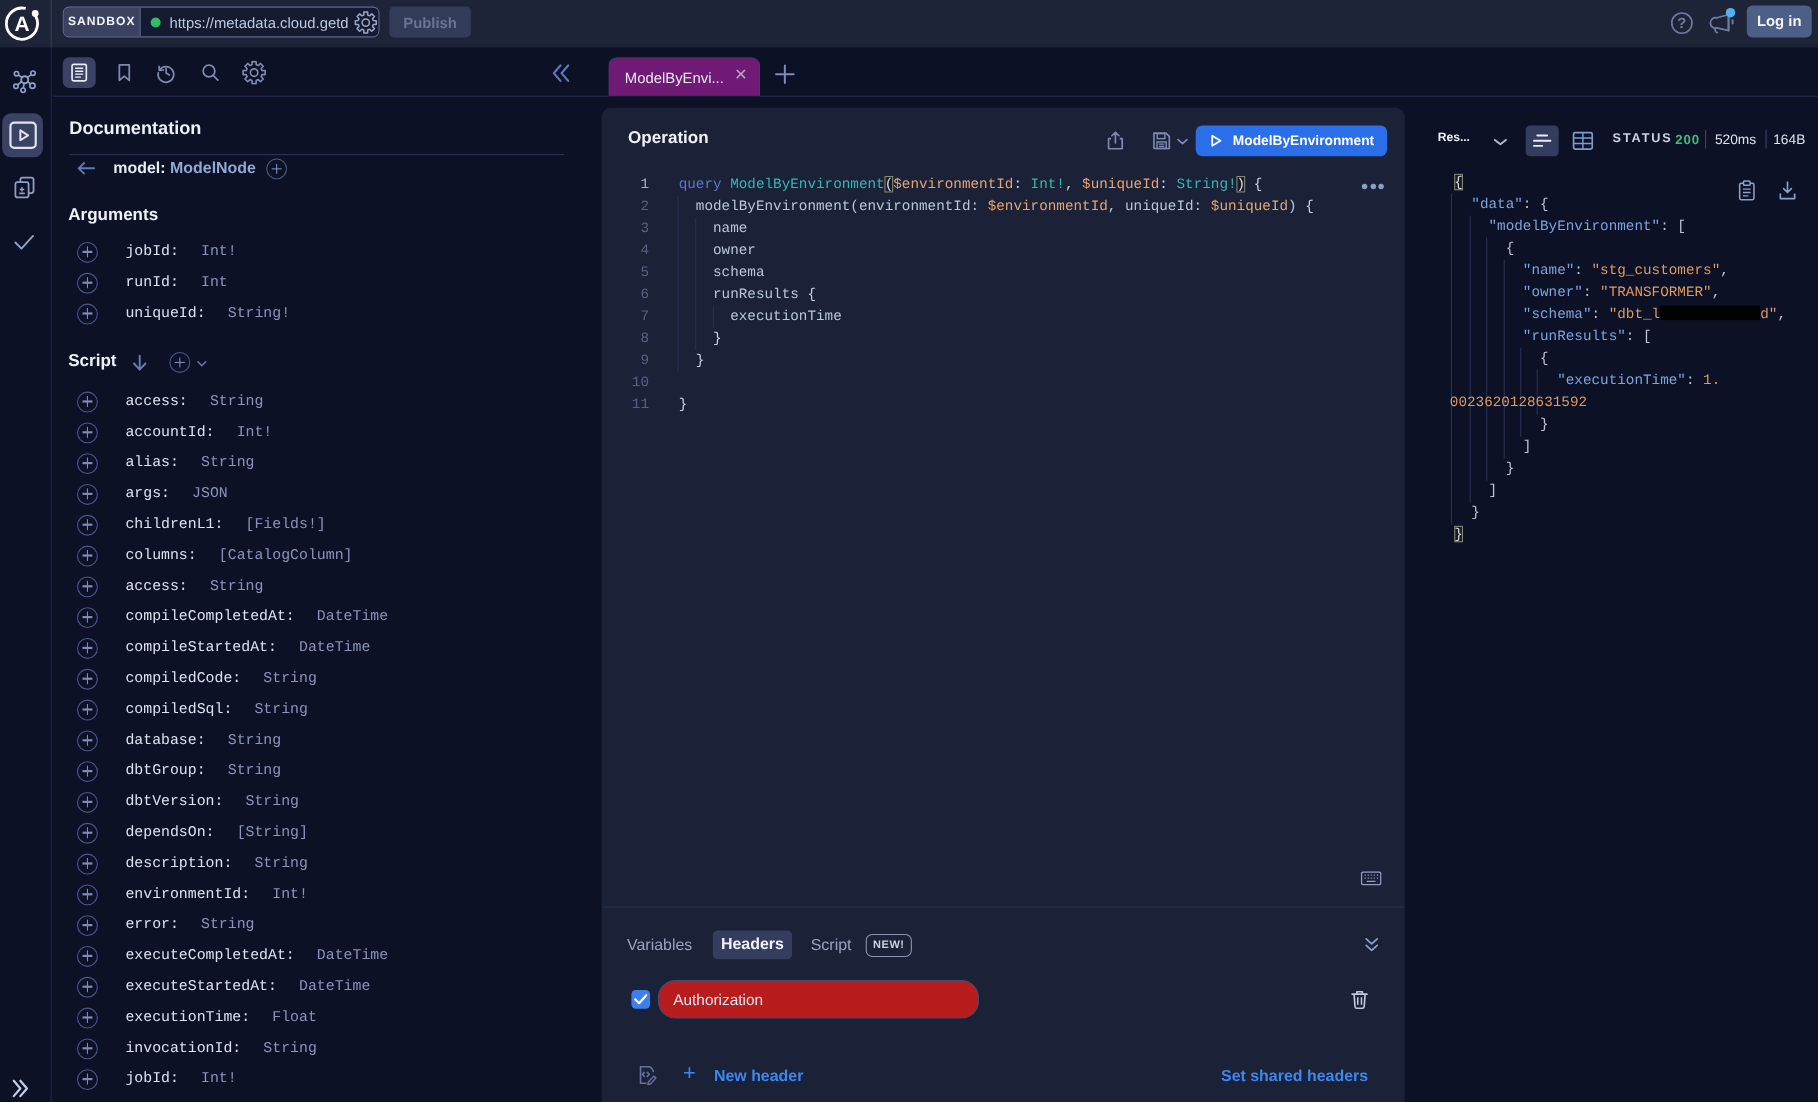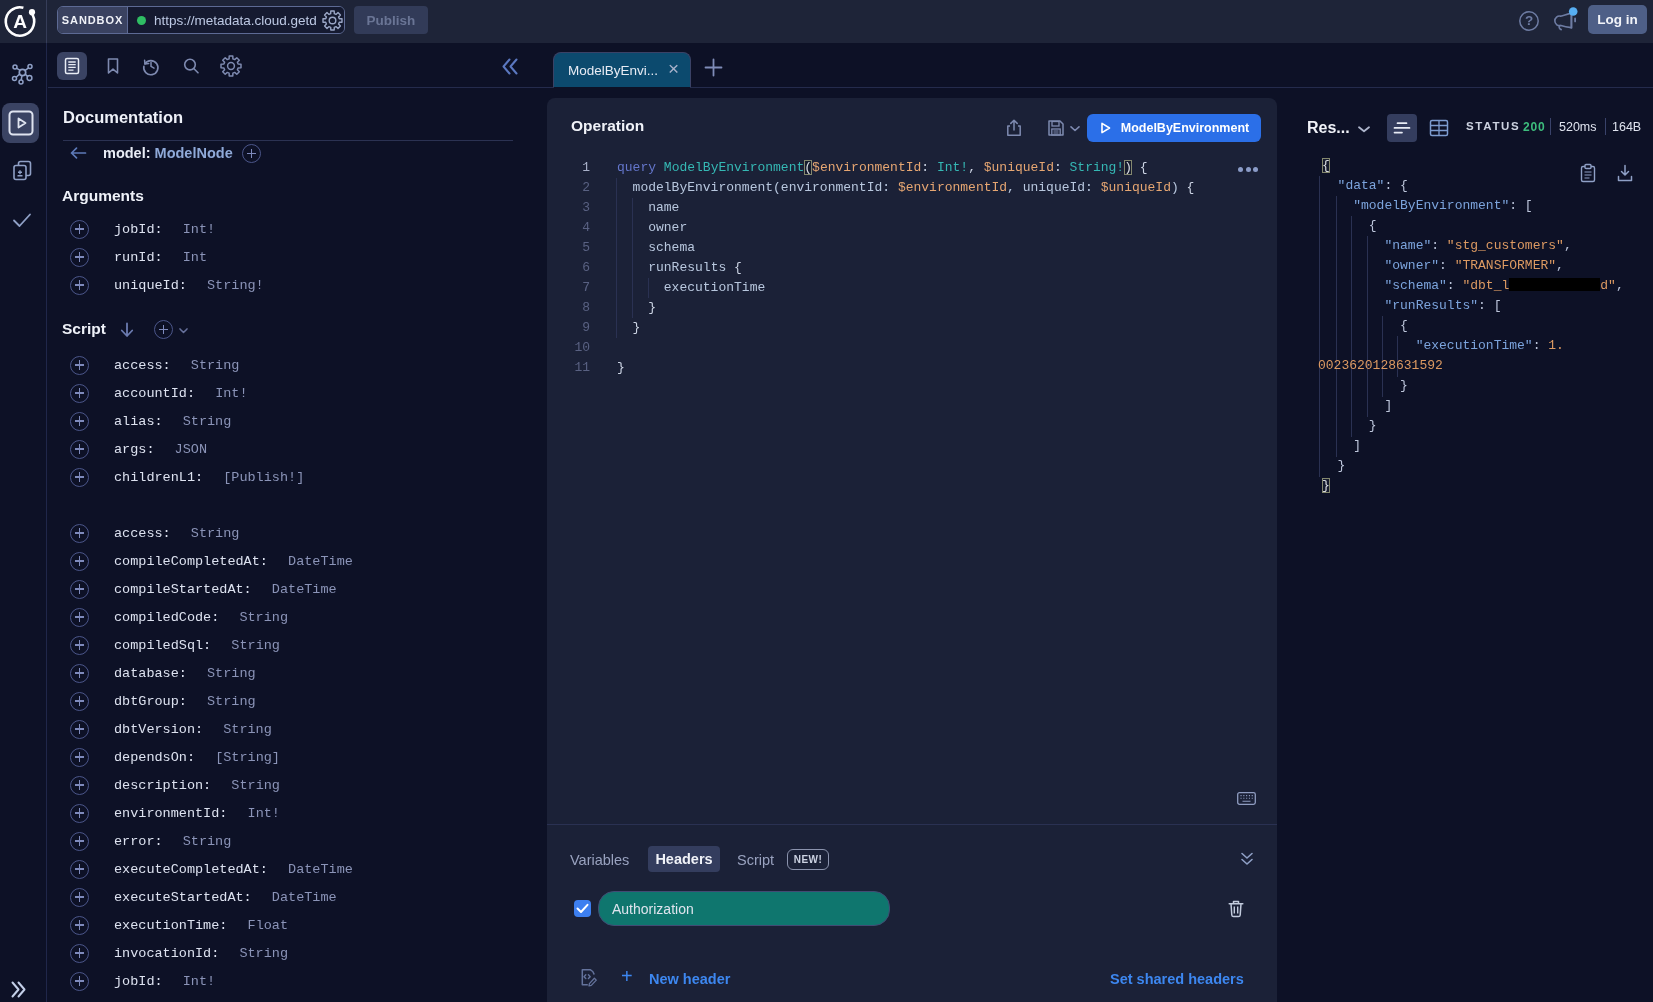--- a/index.html
+++ b/index.html
@@ -22,44 +22,44 @@
   #rowline { position:absolute; left:48px; top:87px; width:1605px; height:1px; background:#242b4c; }
   .tbtn { position:absolute; top:52px; width:30px; height:28px; display:flex; align-items:center; justify-content:center; border-radius:6px; }
   .tbtn.sel { background:#3a4363; }
   #docpanel { position:absolute; left:47px; top:88px; width:498px; height:914px; }
   .fieldrow { position:absolute; left:0; height:28px; display:flex; align-items:center;gap:12px; }
   .fieldrow .fname { margin-left:13px; font-family:"Liberation Mono",monospace; font-size:13.5px; color:#dde2f0; white-space:pre; }
   .fieldrow .ftype { font-family:"Liberation Mono",monospace; font-size:13.5px; color:#8b94b8; white-space:pre; }
   .plusicon { width:19px; height:19px; border:1.4px solid #4b568a; border-radius:50%; position:relative; flex:none; margin-left:23px; }
   .plusicon:before { content:""; position:absolute; left:3.6px; right:3.6px; top:50%; height:1.4px; margin-top:-0.7px; background:#7e8abc; }
   .plusicon:after { content:""; position:absolute; top:3.6px; bottom:3.6px; left:50%; width:1.4px; margin-left:-0.7px; background:#7e8abc; }
-  #tab { position:absolute; left:553px; top:52px; width:138px; height:36px; border:1px solid #3a4266; border-bottom:1px solid #0d1126; border-radius:8px 8px 0 0; background:#0c4a6e; display:flex; align-items:center; z-index:3; }
+  #tab { position:absolute; left:553px; top:52px; width:138px; height:36px; border:1px solid #3a4266; border-bottom:1px solid #0d1126; border-radius:8px 8px 0 0; background:#701a75; display:flex; align-items:center; z-index:3; }
   #tab .tlabel { color:#e7ebf4; font-size:13.5px; margin-left:14px; }
   #oppanel { position:absolute; left:547px; top:98px; width:730px; height:904px; background:#1b2137; border-radius:8px 8px 0 0; }
   #optitle { position:absolute; left:24px; top:19px; color:#f0f2f8; font-size:15.5px; font-weight:bold; }
   #runbtn { position:absolute; left:540px; top:16px; width:174px; height:28px; background:#2b6fe8; border-radius:6px; color:#fff; font-size:12.5px; font-weight:bold; display:flex; align-items:center; justify-content:center; gap:9px; }
   .codeline { position:absolute; left:70px; font-family:"Liberation Mono",monospace; font-size:13px; line-height:20px; white-space:pre; color:#ccd4e4; }
   .lnum { position:absolute; left:13px; font-family:"Liberation Mono",monospace; font-size:13px; line-height:20px; color:#596182; width:30px; text-align:right; }
   .lnum.active { color:#a9b1c9; }
   .guide { position:absolute; width:1px; background:#2a3152; }
   .tk-kw { color:#6476cb; }
   .tk-op { color:#35b8b4; }
   .tk-var { color:#e6a672; }
   .tk-fld { color:#b8c7de; }
   .tk-brk { color:#d9dce2; outline:1px solid #84886f; outline-offset:-1px; background:#151a2c; }
   #bottomsec { position:absolute; left:0; top:726px; width:730px; height:178px; border-top:1px solid #2a3152; }
   .btab { position:absolute; color:#99a2bf; font-size:14.5px; }
   #headerschip { position:absolute; left:101px; top:21px; width:72px; height:26px; background:#343d5e; border-radius:4px; color:#f0f2f8; font-weight:bold; font-size:14.5px; display:flex; align-items:center; justify-content:center; }
   #newbadge { position:absolute; left:240px; top:24px; width:42px; height:21px; border:1px solid #8b93ad; border-radius:6px; color:#ccd2e2; font-size:10px; font-weight:bold; letter-spacing:0.5px; display:flex; align-items:center; justify-content:center; }
-  .hdrinput { position:absolute; top:66px; height:35px; background:#0f766e; border:1px solid #414b74; border-radius:16px; display:flex; align-items:center; color:#dfe4ee; font-size:14px; }
+  .hdrinput { position:absolute; top:66px; height:35px; background:#b91c1c; border:1px solid #414b74; border-radius:16px; display:flex; align-items:center; color:#dfe4ee; font-size:14px; }
   #checkbox { position:absolute; left:27px; top:75px; width:17px; height:17px; background:#3d7ff0; border-radius:4px; display:flex; align-items:center; justify-content:center; }
   .blue-link { position:absolute; color:#3d87f0; font-size:14.5px; font-weight:bold; }
   #redact1 { display:inline-block; background:#000; color:#fff; font-family:"Liberation Mono",monospace; font-weight:bold; font-size:13px; height:31px; line-height:31px; padding-left:8px; width:245px; letter-spacing:0.4px; }
   #resp { position:absolute; left:1277px; top:88px; width:376px; height:914px; }
-  #resptitle { position:absolute; left:30px; top:31px; color:#f0f2f8; font-size:16px; font-weight:bold; }
+  #resptitle { position:absolute; left:30px; top:31px; color:#f0f2f8; font-size:11px; font-weight:bold; }
   #respfilter { position:absolute; left:110px; top:26px; width:30px; height:28px; background:#343d5e; border-radius:4px; display:flex; align-items:center; justify-content:center; }
   #status-l { position:absolute; left:189px; top:32px; color:#ccd2e0; font-size:11.5px; font-weight:bold; letter-spacing:1.7px; }
   #status-v { position:absolute; left:246px; top:32px; color:#3dbd7d; font-size:12px; font-weight:bold; letter-spacing:0.8px; }
   .statsep { position:absolute; top:30px; width:1px; height:17px; background:#39426a; }
   .stattxt { position:absolute; top:32px; color:#dfe3ee; font-size:12.5px; }
   .jsonline { position:absolute; left:45px; font-family:"Liberation Mono",monospace; font-size:13px; line-height:20px; white-space:pre; color:#bcc5da; }
   .js-key { color:#7ca4dd; }
   .js-val { color:#dd9a62; }
   .js-brk { color:#d9dce2; outline:1px solid #84886f; outline-offset:-1px; background:#151a2c; }
   .jguide { position:absolute; width:1px; background:#2a3152; }
@@ -242,21 +242,26 @@
       <span class="ftype">String</span>
     </div>
 <div class="fieldrow" style="top:347px">
       <span class="plusicon"></span>
       <span class="fname">args: </span>
       <span class="ftype">JSON</span>
     </div>
 <div class="fieldrow" style="top:375px">
       <span class="plusicon"></span>
       <span class="fname">childrenL1: </span>
-      <span class="ftype">[Publish!]</span>
+      <span class="ftype">[Fields!]</span>
+    </div>
+<div class="fieldrow" style="top:403px">
+      <span class="plusicon"></span>
+      <span class="fname">columns: </span>
+      <span class="ftype">[CatalogColumn]</span>
     </div>
 <div class="fieldrow" style="top:431px">
       <span class="plusicon"></span>
       <span class="fname">access: </span>
       <span class="ftype">String</span>
     </div>
 <div class="fieldrow" style="top:459px">
       <span class="plusicon"></span>
       <span class="fname">compileCompletedAt: </span>
       <span class="ftype">DateTime</span>

